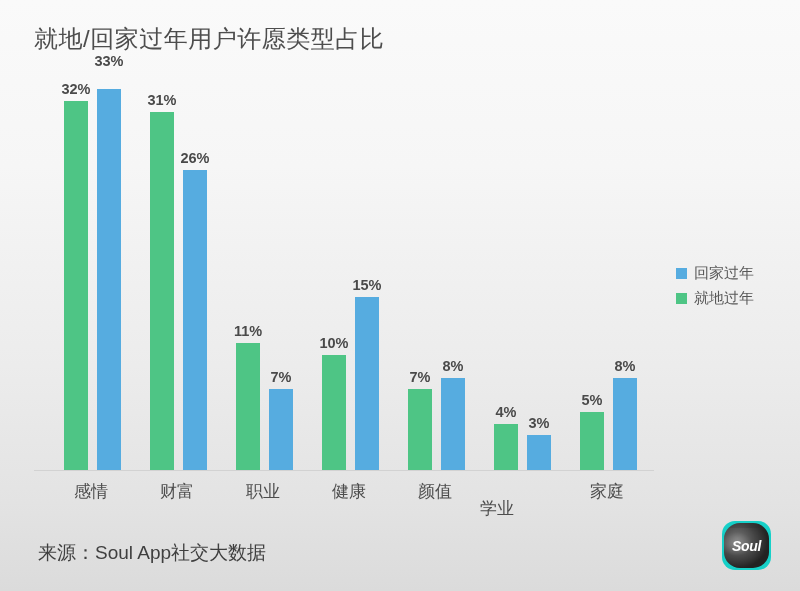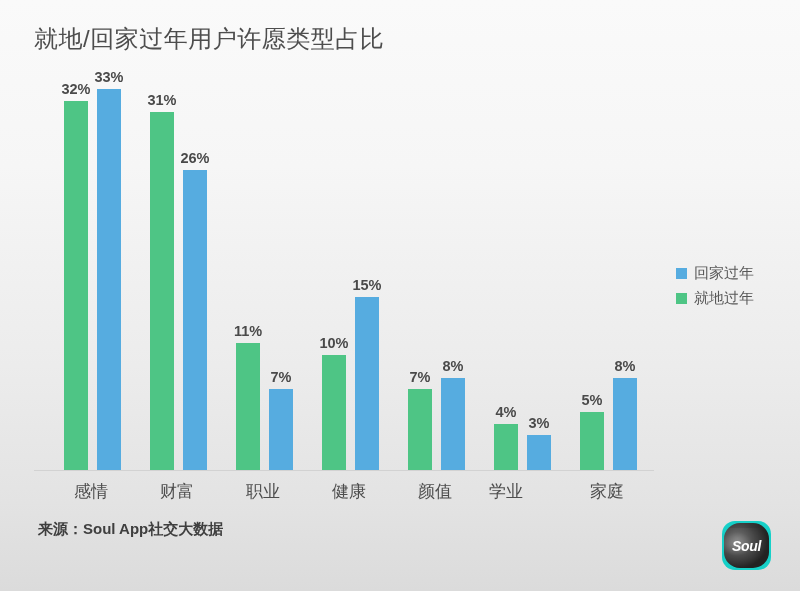--- a/index.html
+++ b/index.html
@@ -124,25 +124,24 @@
   .legend-text {
     font-size: 15px;
     color: #585858;
     white-space: nowrap;
   }
 
   
   #source-note {
     position: absolute;
     left: 38px;
-    top: 520px;
-    font-size: 15px;
+    top: 540px;
+    font-size: 19px;
     color: #3f3f3f;
     white-space: nowrap;
-    font-weight: bold;
   }
 
   
   #soul-logo {
     position: absolute;
     left: 722px;
     top: 521px;
     width: 49px;
     height: 49px;
     border-radius: 13px;
@@ -192,21 +191,21 @@
   <div id="plot-area">
     <div id="axis-line"></div>
     <div id="bars-container">
         <div class="bar-group" style="left: 30px;">
           <div class="bar-wrap series-a">
             <div class="bar green" title="感情 就地过年 32%" style="height: 369px;"></div>
             <div class="bar-label" style="bottom: 373px; margin-top: 16px;">32%</div>
           </div>
           <div class="bar-wrap series-b">
             <div class="bar blue" title="感情 回家过年 33%" style="height: 381px;"></div>
-            <div class="bar-label" style="bottom: 385px; margin-top: 40px;">33%</div>
+            <div class="bar-label" style="bottom: 401px; margin-top: 40px;">33%</div>
           </div>
         </div>
         <div class="bar-group" style="left: 116px;">
           <div class="bar-wrap series-a">
             <div class="bar green" title="财富 就地过年 31%" style="height: 358px;"></div>
             <div class="bar-label" style="bottom: 362px;">31%</div>
           </div>
           <div class="bar-wrap series-b">
             <div class="bar blue" title="财富 回家过年 26%" style="height: 300px;"></div>
             <div class="bar-label" style="bottom: 304px;">26%</div>
@@ -264,21 +263,21 @@
         </div>
       </div>
   </div>
 
   <div id="category-axis">
       <div class="category-label" style="left: 26px;">感情</div>
       <div class="category-label" style="left: 112px;">财富</div>
       <div class="category-label" style="left: 198px;">职业</div>
       <div class="category-label" style="left: 284px;">健康</div>
       <div class="category-label" style="left: 370px;">颜值</div>
-      <div class="category-label" style="left: 441px;">学业</div>
+      <div class="category-label" style="left: 432px; margin-top: 17px;">学业</div>
       <div class="category-label" style="left: 542px;">家庭</div>
     </div>
 
   <div id="legend">
     <div class="legend-row">
       <span class="legend-swatch blue"></span>
       <span class="legend-text">回家过年</span>
     </div>
     <div class="legend-row">
       <span class="legend-swatch green"></span>

